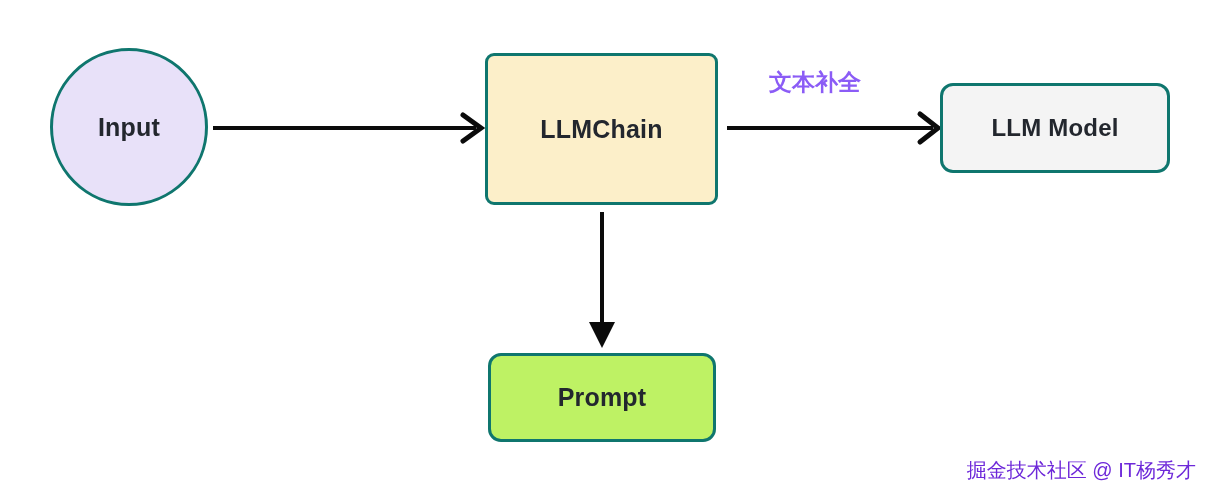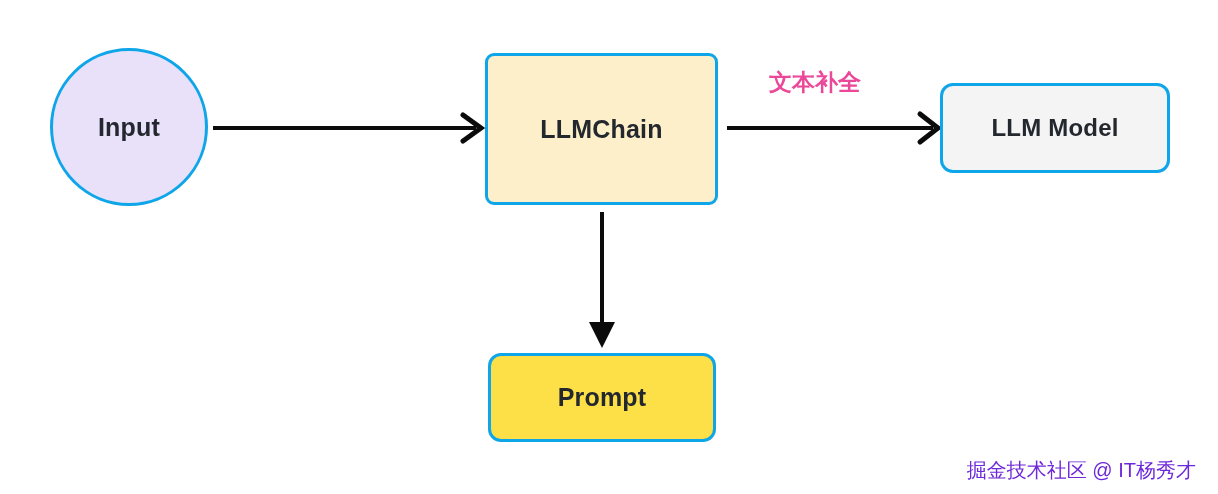--- a/index.html
+++ b/index.html
@@ -17,21 +17,21 @@
     height: 494px;
     background: #ffffff;
     overflow: hidden;
   }
   .node {
     position: absolute;
     display: flex;
     align-items: center;
     justify-content: center;
     box-sizing: border-box;
-    border: 3px solid #0ea5e9;
+    border: 3px solid #0f766e;
     text-align: center;
   }
   .node-label {
     font-weight: bold;
     color: #23272e;
     letter-spacing: 0.2px;
     line-height: 1;
     white-space: nowrap;
   }
   
@@ -67,38 +67,38 @@
   }
   #node-llmmodel .node-label { font-size: 24px; }
 
   
   #node-prompt {
     left: 488px;
     top: 353px;
     width: 228px;
     height: 89px;
     border-radius: 13px;
-    background: #fde047;
+    background: #bef264;
   }
   #node-prompt .node-label { font-size: 25px; }
 
   
   #edges {
     position: absolute;
     left: 0;
     top: 0;
     width: 1218px;
     height: 494px;
   }
 
   
   .edge-label {
     position: absolute;
     font-weight: bold;
-    color: #ec4899;
+    color: #8b5cf6;
     font-size: 23px;
     white-space: nowrap;
     line-height: 1;
   }
   #edge-label-completion {
     left: 769px;
     top: 71px;
   }
 
   

